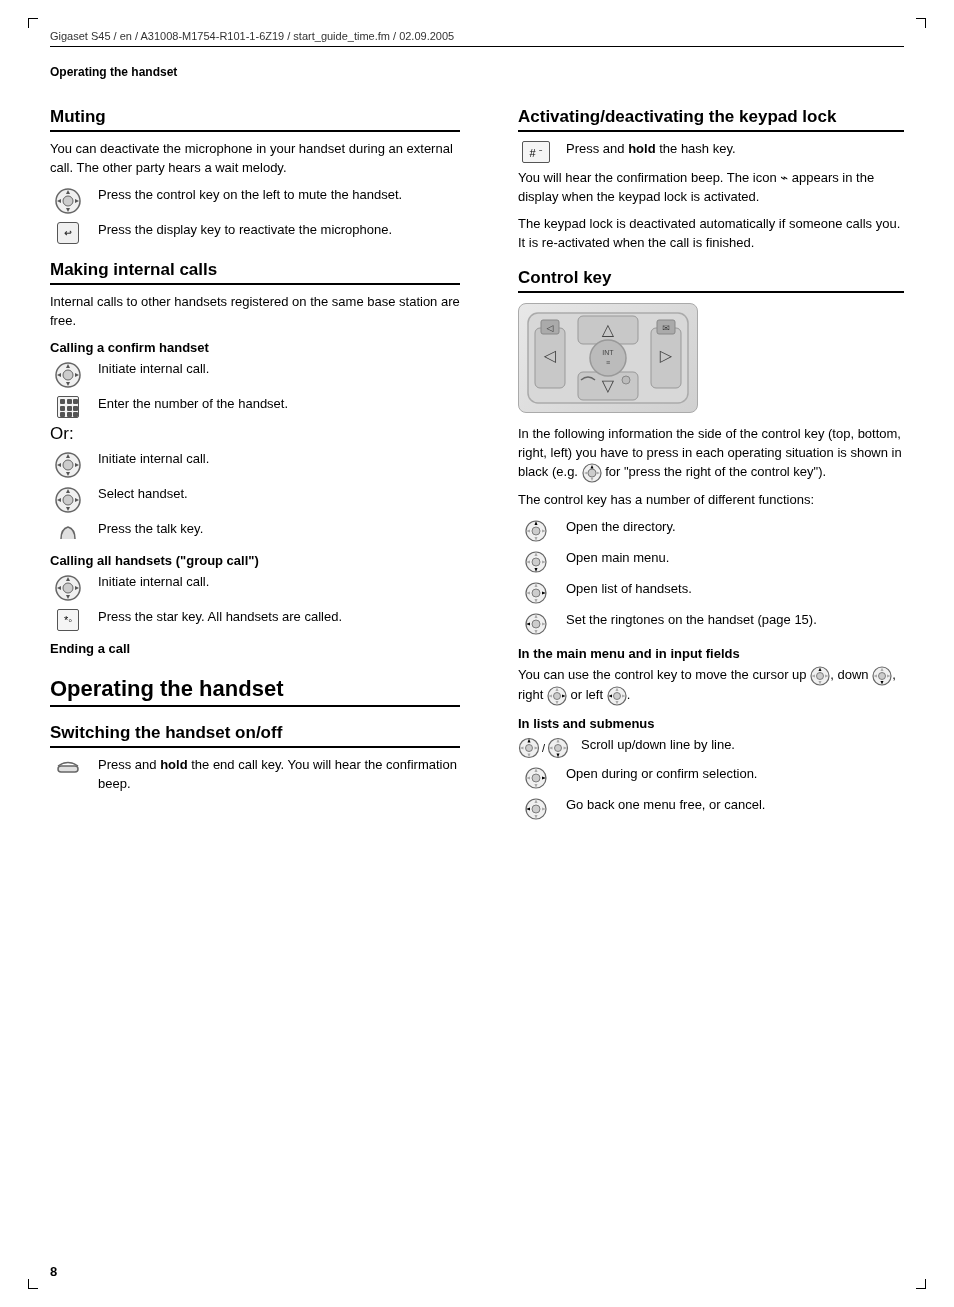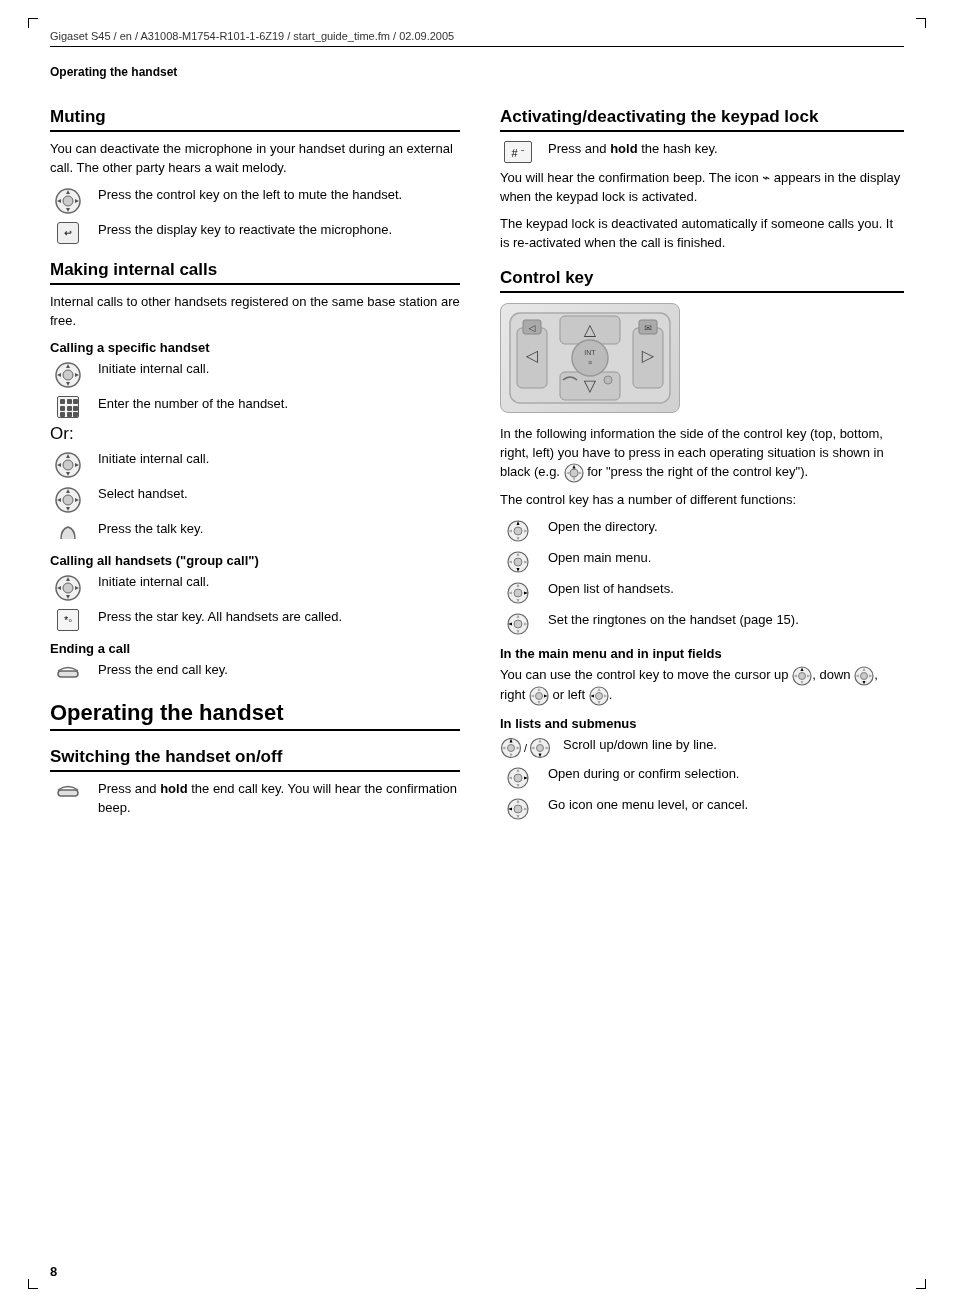--- a/index.html
+++ b/index.html
@@ -27,21 +27,21 @@
       display: flex;
       justify-content: space-between;
     }
     .section-label {
       font-weight: bold;
       font-size: 12px;
       margin-bottom: 12px;
     }
     .two-col {
       display: flex;
-      gap: 40px;
+      gap: 58px;
     }
     .col-left {
       width: 410px;
       flex-shrink: 0;
     }
     .col-right {
       flex: 1;
     }
     h2 {
       font-size: 17px;
@@ -222,21 +222,21 @@
       <div class="icon-row">
         <div class="icon-cell">
           <div class="display-icon">↩</div>
         </div>
         <div class="icon-text">Press the display key to reactivate the microphone.</div>
       </div>
 
       <h2>Making internal calls</h2>
       <p>Internal calls to other handsets registered on the same base station are free.</p>
 
-      <h3>Calling a specific handset</h3>
+      <h3>Calling a confirm handset</h3>
 
       <div class="icon-row">
         <div class="icon-cell">
           <svg width="28" height="28" viewBox="0 0 28 28">
             <circle cx="14" cy="14" r="12" fill="#f0f0f0" stroke="#666" stroke-width="1.5"></circle>
             <circle cx="14" cy="14" r="5" fill="#ccc" stroke="#666" stroke-width="1"></circle>
             <polygon points="14,3 12,7 16,7" fill="#555"></polygon>
             <polygon points="14,25 12,21 16,21" fill="#555"></polygon>
             <polygon points="3,14 7,12 7,16" fill="#555"></polygon>
             <polygon points="25,14 21,12 21,16" fill="#555"></polygon>
@@ -319,29 +319,20 @@
 
       <div class="icon-row">
         <div class="icon-cell">
           <div class="star-icon">*◦</div>
         </div>
         <div class="icon-text">Press the star key. All handsets are called.</div>
       </div>
 
       <h3>Ending a call</h3>
 
-      <div class="icon-row">
-        <div class="icon-cell">
-          <svg width="24" height="18" viewBox="0 0 24 18">
-            <path d="M2,9 Q12,2 22,9" fill="none" stroke="#666" stroke-width="1.5"></path>
-            <rect x="2" y="9" width="20" height="6" rx="3" fill="#e0e0e0" stroke="#666" stroke-width="1.5"></rect>
-          </svg>
-        </div>
-        <div class="icon-text">Press the end call key.</div>
-      </div>
 
       <h1 class="big">Operating the handset</h1>
 
       <h2>Switching the handset on/off</h2>
 
       <div class="icon-row">
         <div class="icon-cell">
           <svg width="24" height="18" viewBox="0 0 24 18">
             <path d="M2,9 Q12,2 22,9" fill="none" stroke="#666" stroke-width="1.5"></path>
             <rect x="2" y="9" width="20" height="6" rx="3" fill="#e0e0e0" stroke="#666" stroke-width="1.5"></rect>
@@ -549,20 +540,20 @@
         <div class="icon-cell">
           <svg width="24" height="24" viewBox="0 0 24 24">
             <circle cx="12" cy="12" r="10" fill="#f0f0f0" stroke="#666" stroke-width="1.2"></circle>
             <circle cx="12" cy="12" r="4" fill="#ccc" stroke="#666" stroke-width="0.8"></circle>
             <polygon points="12,2 10.5,6 13.5,6" fill="#aaa"></polygon>
             <polygon points="12,22 10.5,18 13.5,18" fill="#aaa"></polygon>
             <polygon points="2,12 6,10.5 6,13.5" fill="#000"></polygon>
             <polygon points="22,12 18,10.5 18,13.5" fill="#aaa"></polygon>
           </svg>
         </div>
-        <div class="icon-text">Go icon one menu level, or cancel.</div>
+        <div class="icon-text">Go back one menu free, or cancel.</div>
       </div>
 
     </div>
   </div>
 
   <div class="footer-page">8</div>
 </div>
 
 </body></html>

